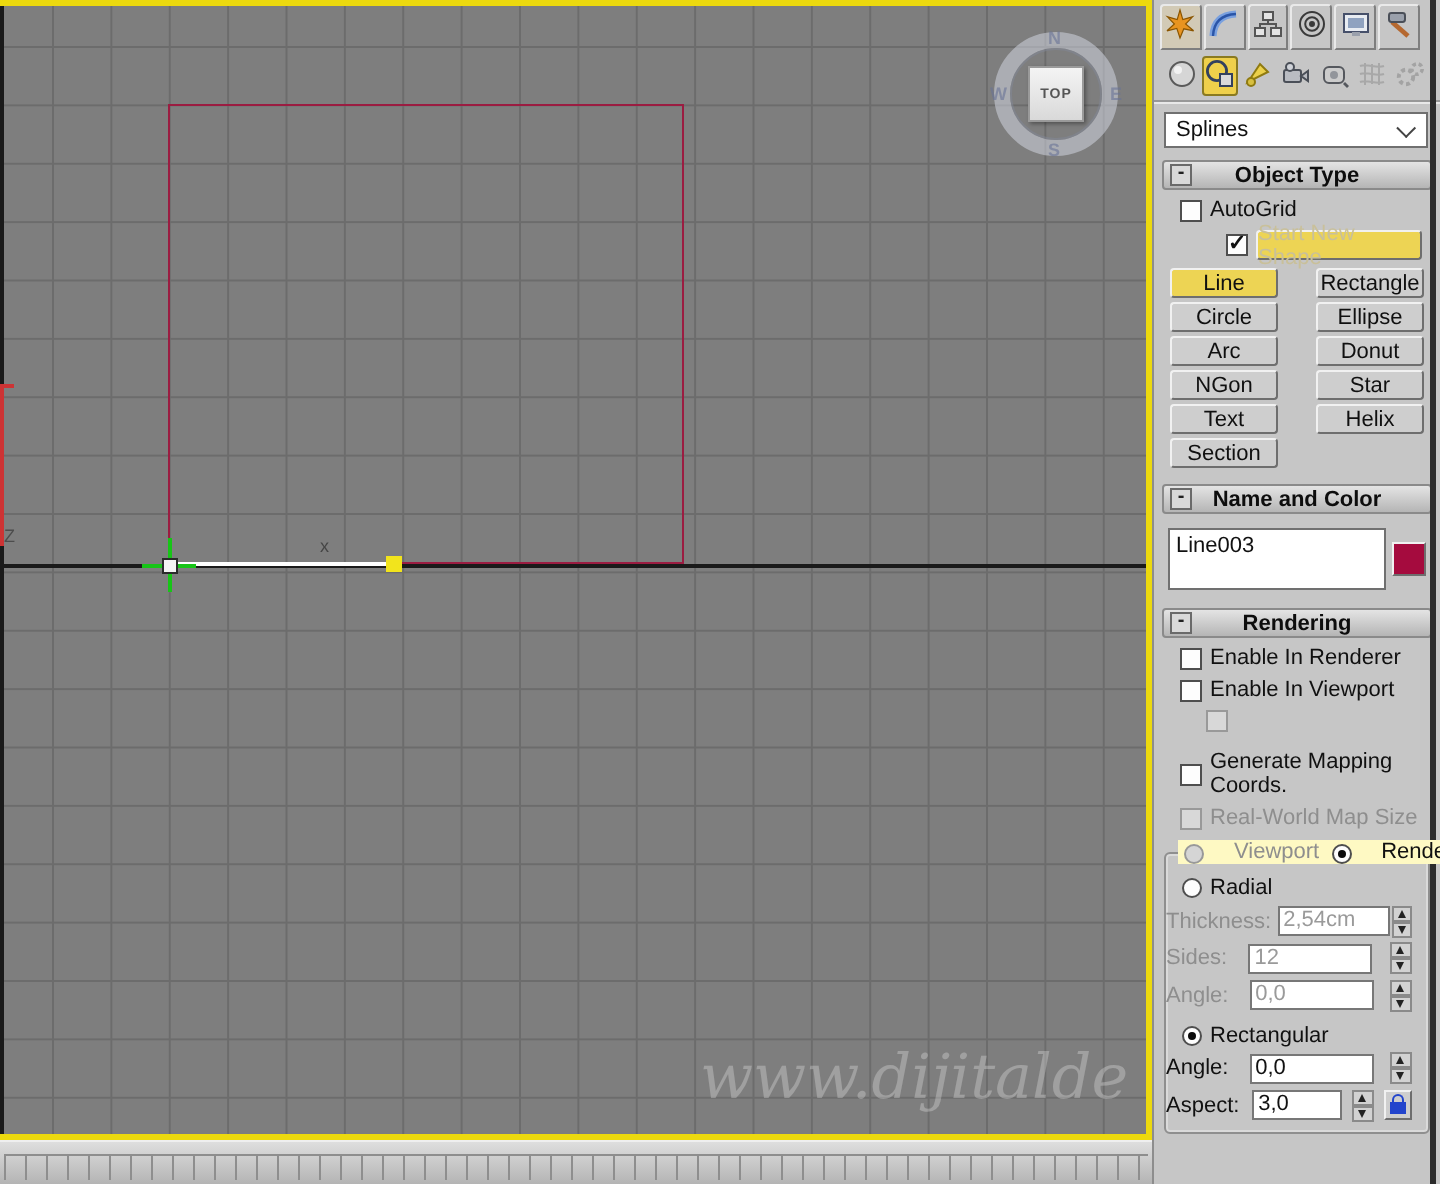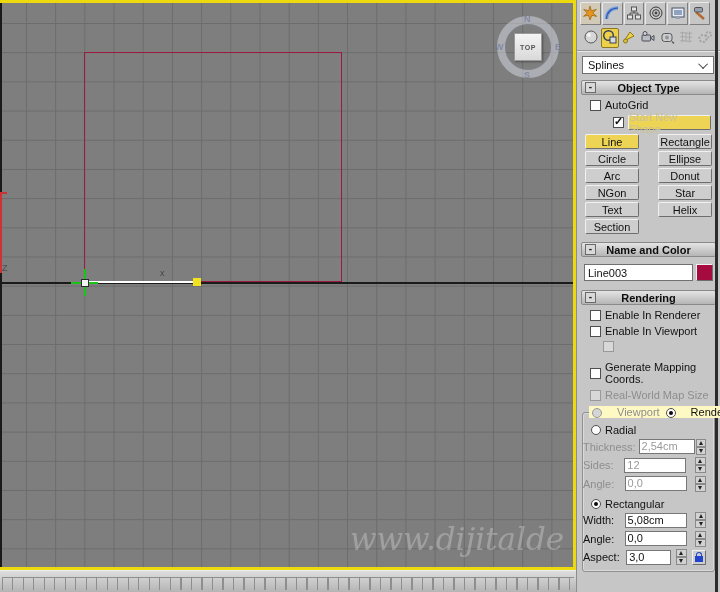--- a/index.html
+++ b/index.html
@@ -118,21 +118,21 @@
   .rd.dis { border-color:#999; background:#d5d5d5; }
   .dis-text { color:#8e8e8e; }
 
   .btn { height:15px; background:#cecece; border:1px solid; border-color:#f1f1f1 #6e6e6e #6e6e6e #f1f1f1;
     border-radius:2px; display:flex; align-items:center; justify-content:center; color:#101010; cursor:default; }
   .btn.on { background:#edd454; }
   .btn.on-pale { background:#edd454; color:#c9c09a; }
   .ot-grid { display:grid; grid-template-columns:1fr 1fr; gap:2px 19px; margin:2px 8px 6px 8px; }
 
   .nc-row { display:flex; gap:3px; margin:5px 7px 7px 7px; align-items:center; }
-  .nc-input { flex:1; height:17px; background:#fff; border:1px solid #707070; padding:1px 3px; line-height:14px; }
+  .nc-input { flex:1; height:31px; background:#fff; border:1px solid #707070; padding:1px 3px; line-height:14px; }
   .nc-swatch { width:17px; height:17px; border:1px solid; border-color:#f1f1f1 #6e6e6e #6e6e6e #f1f1f1; }
 
   .fieldrow { display:flex; align-items:center; justify-content:space-between; margin:2.5px 8px 2.5px 0; }
   .fieldrow .flabel { margin-right:3px; }
   .fld { width:62px; height:15px; background:#fff; border:1px solid #777; padding:0 2px; line-height:13px; overflow:hidden; }
   .fld.dis { color:#9a9a9a; }
   .spin { width:11px; height:16px; display:flex; flex-direction:column; margin-left:1px; }
   .spin span { flex:1; background:#d2d2d2; border:1px solid #8a8a8a; display:flex; align-items:center; justify-content:center; }
   .spin .up::after { content:""; border-left:2.5px solid transparent; border-right:2.5px solid transparent; border-bottom:4px solid #222; }
   .spin .dn::after { content:""; border-left:2.5px solid transparent; border-right:2.5px solid transparent; border-top:4px solid #222; }
@@ -416,28 +416,20 @@
           <span class="dn"></span>
         </span>
     </div>
 
     <div class="row" style="margin-left:8px; margin-top:6px;">
       <span class="rd sel"></span>
       <span>Rectangular</span>
     </div>
 
     <div class="fieldrow">
-      <span class="flabel">Width:</span>
-      <span class="fld">5,08cm</span>
-      <span class="spin">
-          <span class="up"></span>
-          <span class="dn"></span>
-        </span>
-    </div>
-    <div class="fieldrow">
       <span class="flabel">Angle:</span>
       <span class="fld">0,0</span>
       <span class="spin">
           <span class="up"></span>
           <span class="dn"></span>
         </span>
     </div>
     <div class="fieldrow">
       <span class="flabel">Aspect:</span>
       <span class="fld" style="width:45px;">3,0</span>

